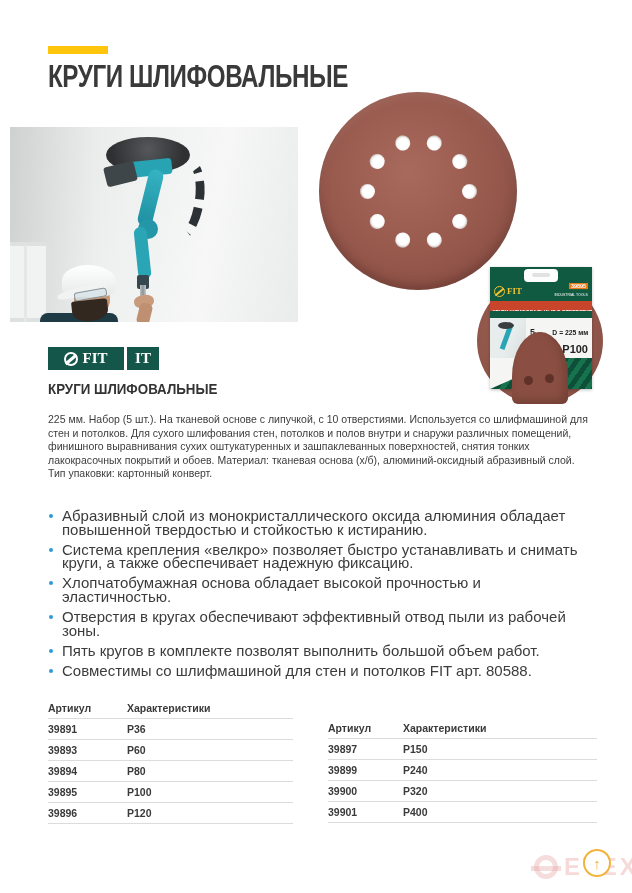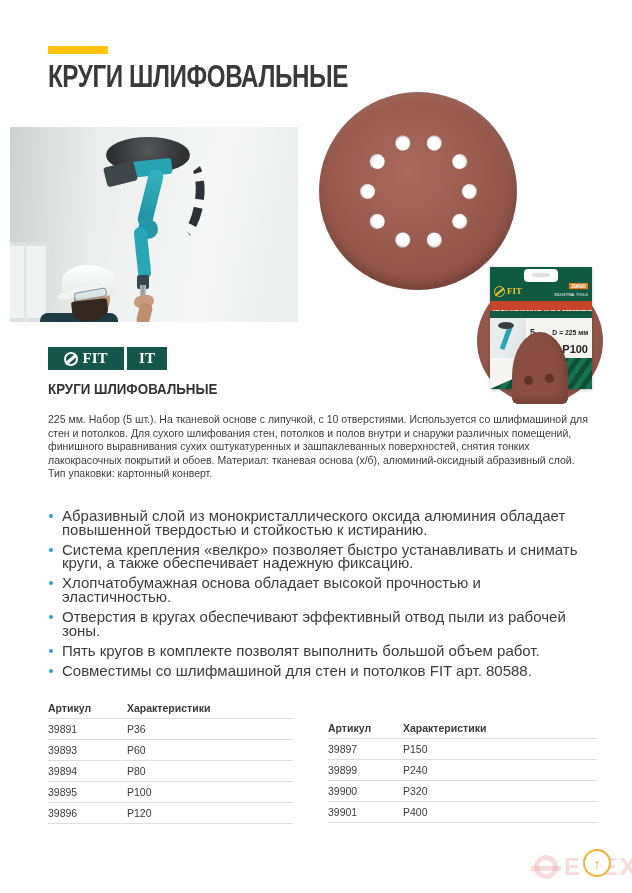--- a/index.html
+++ b/index.html
@@ -106,35 +106,35 @@
     border-left:70px solid #f5f6f4; border-bottom:31px solid transparent; }
   .pk-dome { position:absolute; left:36px; top:70px; width:56px; height:72px; background:#8a4f42;
     border-radius:50% 50% 6px 6px / 62% 62% 6px 6px; box-shadow:inset -4px -4px 8px rgba(50,20,15,.25); }
   .pk-dome .dome-hole { position:absolute; width:9px; height:9px; border-radius:50%; background:#5f3129; }
   .pk-dome .h1 { left:12px; top:44px; } .pk-dome .h2 { left:33px; top:42px; }
   
   .badges { position:absolute; left:48px; top:347px; display:flex; gap:3px; height:23px; }
   .badge { background:#15564a; color:#fff; display:flex; align-items:center; justify-content:center;
     font-family:"Liberation Serif", serif; font-weight:bold; font-size:15px; }
   .badge-fit { width:76px; gap:4px; }
-  .badge-it { width:40px; }
+  .badge-it { width:32px; }
   .fit-glyph { width:14px; height:14px; border:2px solid #fff; border-radius:50%; position:relative; flex:none; }
   .fit-glyph::after { content:""; position:absolute; left:-2px; top:4px; width:14px; height:3px;
     background:#fff; transform:rotate(-40deg); }
   
   .section-title { position:absolute; left:48px; top:381px; font-size:14.5px; font-weight:bold; color:#333;
     transform:scaleX(.92); transform-origin:left top; white-space:nowrap; }
   .description { position:absolute; left:48px; top:413px; width:541px; font-size:10.5px; line-height:13.6px; color:#3c3c3c; }
   .features { position:absolute; left:62px; top:509px; width:531px; list-style:none; }
   .features li { position:relative; font-size:15px; line-height:13.6px; margin-bottom:6.5px; color:#3c3c3c; }
   .features li::before { content:""; position:absolute; left:-13px; top:5px; width:4px; height:4px;
     border-radius:50%; background:#2E9BD6; }
   
   table { border-collapse:collapse; table-layout:fixed; font-size:10.5px; color:#3a3a3a; }
-  th, td { text-align:left; font-weight:normal; border-bottom:1px solid #dcdcdc; padding:0; vertical-align:middle; }
+  th, td { text-align:left; font-weight:bold; border-bottom:1px solid #dcdcdc; padding:0; vertical-align:middle; }
   th { font-weight:bold; height:19px;margin-top:20px; }
   td { height:21px; }
   .table-left { position:absolute; left:48px; top:699px; width:245px; }
   .table-right { position:absolute; left:328px; top:719px; width:269px; }
   .table-left col.c1 { width:79px; } .table-left col.c2 { width:166px; }
   .table-right col.c1 { width:75px; } .table-right col.c2 { width:194px; }
   
   .watermark { position:absolute; left:534px; top:853px; display:flex; align-items:center; gap:6px;
     pointer-events:none; }
   .wm-circle { width:24px; height:24px; border:5px solid rgba(228,150,150,.32); border-radius:50%; position:relative; }

